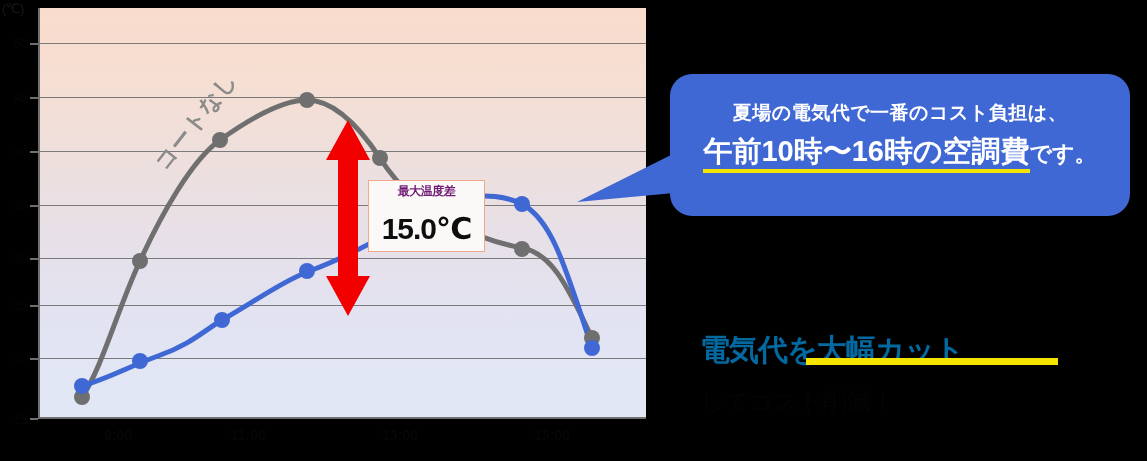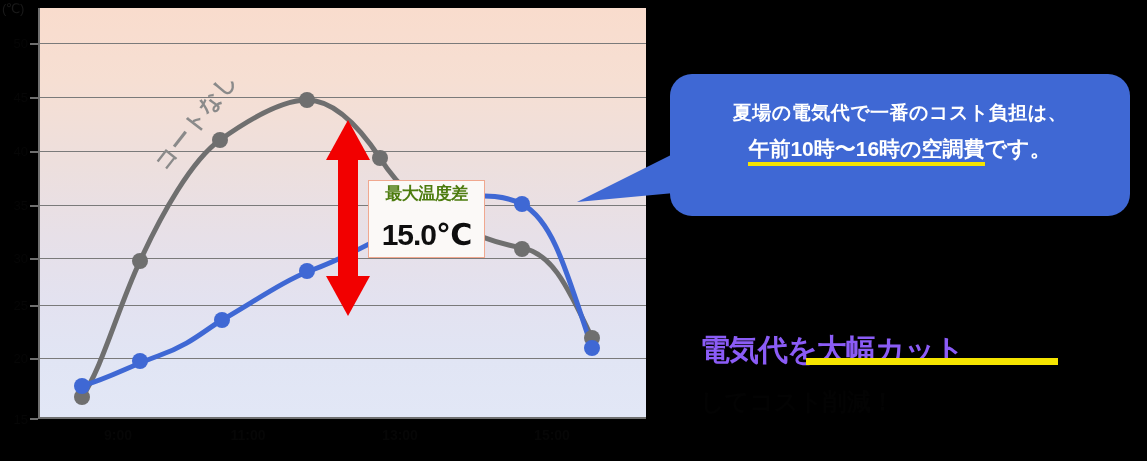--- a/index.html
+++ b/index.html
@@ -111,23 +111,23 @@
   #maxdiff-box {
     position: absolute;
     left: 328px; top: 172px;
     width: 117px;
     background: #fbf9f7;
     border: 1.5px solid #f0a88f;
     padding: 4px 6px 6px 6px;
     text-align: center;
   }
   #maxdiff-title {
-    font-size: 17px;
-    font-weight: bold;
-    color: #4d7c0f;
+    font-size: 12px;
+    font-weight: bold;
+    color: #701a75;
     letter-spacing: -0.5px;
     line-height: 1.1;
   }
   #maxdiff-value {
     font-size: 30px;
     font-weight: bold;
     color: #0e0e0e;
     letter-spacing: -1px;
     line-height: 1.1;
     margin-top: 14px;
@@ -168,21 +168,21 @@
     position: absolute;
     left: 0; right: 0; top: 58px;
     text-align: center;
     color: #ffffff;
     font-size: 26px;
     font-weight: bold;
     letter-spacing: 0px;
     white-space: nowrap;
   }
   #bubble-line2 .emph {
-    font-size: 21px;
+    font-size: 29px;
     border-bottom: 4px solid #f5e400;
     padding-bottom: 2px;
   }
   #bubble-line2 .tail-txt {
     font-size: 22px;
     font-family: Liberation Mono, monospace;
   }
 
   
   #headline {
@@ -195,21 +195,21 @@
     line-height: 1;
   }
   #headline .accent { color: #29abe2; }
   #headline .dark   { color: #030303; }
 
   #subline {
     position: absolute;
     left: 700px; top: 330px;
     font-size: 30px;
     font-weight: bold;
-    color: #8b5cf6;
+    color: #0369a1;
     white-space: nowrap;
     letter-spacing: -1px;
   }
   #yellow-rule {
     position: absolute;
     left: 806px; top: 358px;
     width: 252px; height: 7px;
     background: #f5e400;
   }
   #footnote {

